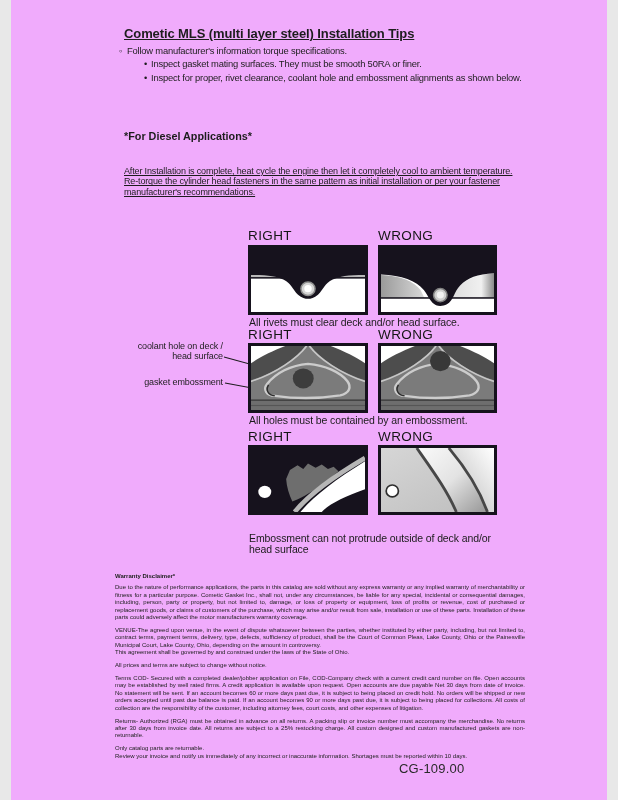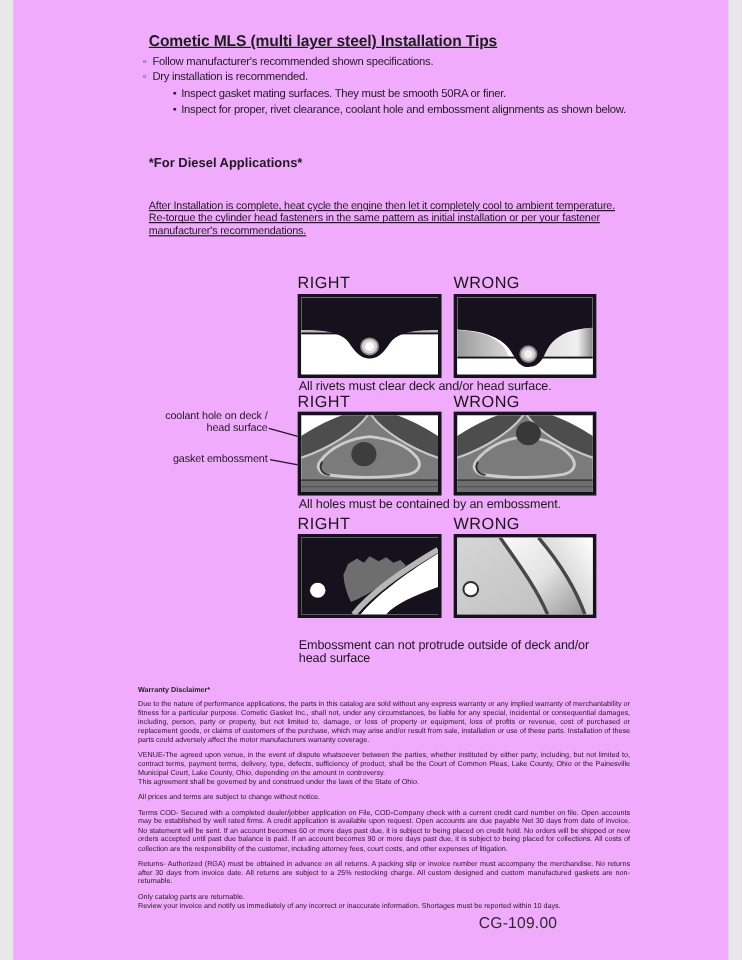--- a/index.html
+++ b/index.html
@@ -51,22 +51,21 @@
   .pagenum{left:388px;top:761px;font-size:13px;letter-spacing:0.2px;color:#2a2a2a;}
 </style>
 </head>
 <body>
 
 <div class="page">
 
   <div class="abs title">Cometic MLS (multi layer steel) Installation Tips</div>
 
   <div class="abs bullets">
-    <div class="bullet l1"><span class="mk">◦</span><span>Follow manufacturer's recommended shown specifications.</span></div>
-    <div class="bullet l1"><span class="mk">◦</span><span>Dry installation is recommended.</span></div>
+    <div class="bullet l1"><span class="mk">◦</span><span>Follow manufacturer's information torque specifications.</span></div>
     <div class="bullet l2"><span class="mk">•</span><span>Inspect gasket mating surfaces.  They must be smooth 50RA or finer.</span></div>
     <div class="bullet l2"><span class="mk">•</span><span>Inspect for proper, rivet clearance, coolant hole and embossment alignments as shown below.</span></div>
   </div>
 
   <div class="abs dheading">*For Diesel Applications*</div>
   <p class="abs bodyp p2">After Installation is complete, heat cycle the engine then let it completely cool to ambient temperature. Re-torque the cylinder head fasteners in the same pattern as initial installation or per your fastener manufacturer's recommendations.</p>
 
   <div class="row1">
     <div class="abs plabel lL">RIGHT</div>
     <div class="abs plabel lW">WRONG</div>

